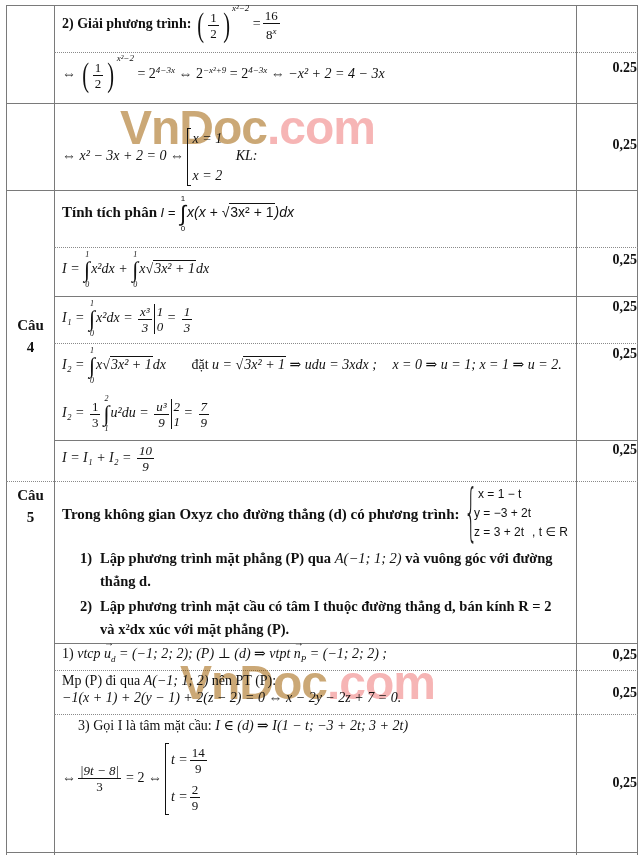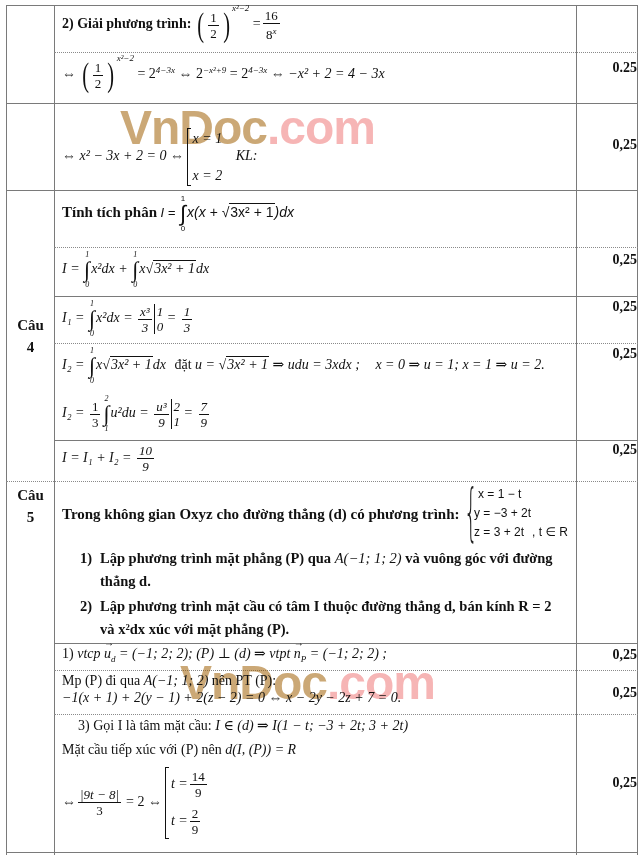--- a/index.html
+++ b/index.html
@@ -153,21 +153,21 @@
       </span>
   </div>
   <div class="score" style="top:299px;">0,25</div>
 
   <div class="cell italic" style="left:62px;top:346px;">
     <span>I₂ = </span><span class="int">
         <span>1</span>
         <span class="sym">∫</span>
         <span>0</span>
       </span><span>x</span><span>√</span><span class="sqrt">3x² + 1</span><span>dx</span>
-    <span style="font-style:normal;margin-left:5px;">đặt</span>
+    <span style="font-style:normal;margin-left:22px;">đặt</span>
     <span>u = </span><span>√</span><span class="sqrt">3x² + 1</span><span> ⇒ udu = 3xdx ;</span>
     <span style="margin-left:12px;">x = 0 ⇒ u = 1; x = 1 ⇒ u = 2.</span>
   </div>
   <div class="cell italic" style="left:62px;top:394px;">
     <span>I₂ = </span><span class="frac" style="font-style:normal;">
         <span class="num">1</span>
         <span class="den">3</span>
       </span><span class="int">
         <span>2</span>
         <span class="sym">∫</span>
@@ -227,21 +227,20 @@
   <div class="score" style="top:647px;">0,25</div>
 
   <div class="cell" style="left:62px;top:673px;">
     <div><span>Mp (P) đi qua </span><span class="italic">A(−1; 1; 2)</span><span> nên PT (P):</span></div>
     <div class="italic" style="">−1(x + 1) + 2(y − 1) + 2(z − 2) = 0 ⇔ x − 2y − 2z + 7 = 0.</div>
   </div>
   <div class="score" style="top:685px;">0,25</div>
 
   <div class="cell" style="left:62px;top:718px;">
     <div style="padding-left:16px;"><span>3)  Gọi I là tâm mặt cầu: </span><span class="italic">I ∈ (d) ⇒ I(1 − t; −3 + 2t; 3 + 2t)</span></div>
-    <div style="margin-top:7px;"><span>Mặt cầu tiếp xúc với (P) nên </span><span class="italic">d(I, (P)) = R</span></div>
     <div style="margin-top:8px;display:flex;align-items:center;">
       <span>⇔</span>
       <span class="frac italic">
           <span class="num">|9t − 8|</span>
           <span class="den" style="font-style:normal;">3</span>
         </span>
       <span style="margin:0 3px;">= 2 ⇔</span>
       <span class="bracket-sys italic" style="padding:2px 0 2px 5px;">
         <span style="display:flex;align-items:center;">
             <span>t = </span>

